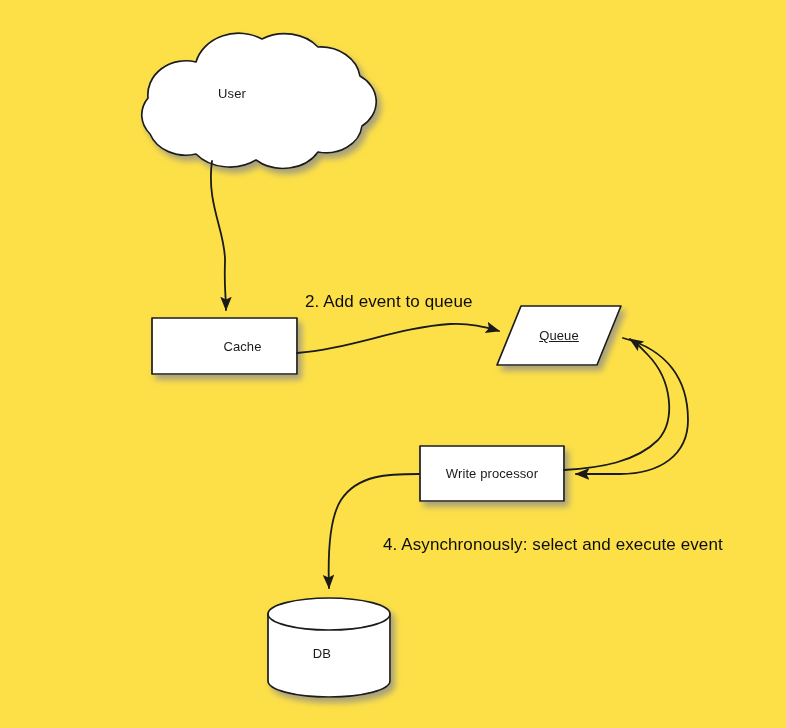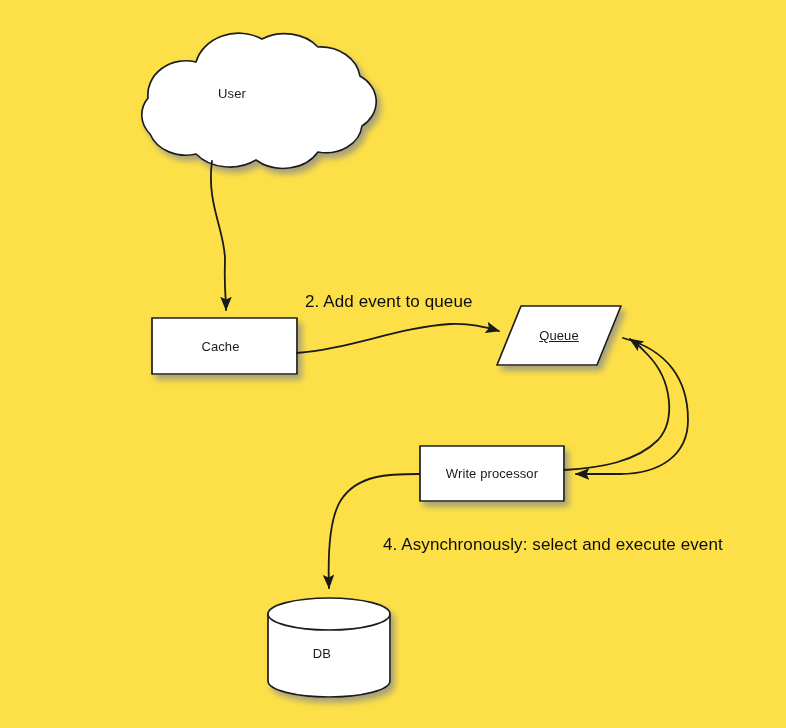--- a/index.html
+++ b/index.html
@@ -109,21 +109,21 @@
              C 605 474, 590 474, 576 474" marker-end="url(#arrowhead)"></path>
 
     <path class="edge-path" d="M 564 470 C 600 468, 636 462, 658 440 C 676 420, 672 380, 648 355
              C 642 348, 636 343, 630 339" marker-end="url(#arrowhead)"></path>
 
     <path class="edge-path" d="M 419 474 C 390 474, 358 474, 341 500 C 328 520, 328 560, 329 588" marker-end="url(#arrowhead)"></path>
   </svg>
 
   <div class="node-label" style="left:188px; top:86px; width:88px;">User</div>
 
-  <div class="node-label" style="left:148px; top:339px; width:145px;">Cache</div>
+  <div class="node-label" style="left:170px; top:339px; width:145px;">Cache</div>
 
   <div class="node-label" style="left:515px; top:328px; width:88px;text-decoration:underline;">Queue</div>
 
   <div class="node-label" style="left:420px; top:466px; width:144px;">Write processor</div>
 
   <div class="node-label" style="left:278px; top:646px; width:88px;">DB</div>
 
 
 
   <div class="step-label" style="left:305px; top:285px;margin-top:7px;">2. Add event to queue</div>

